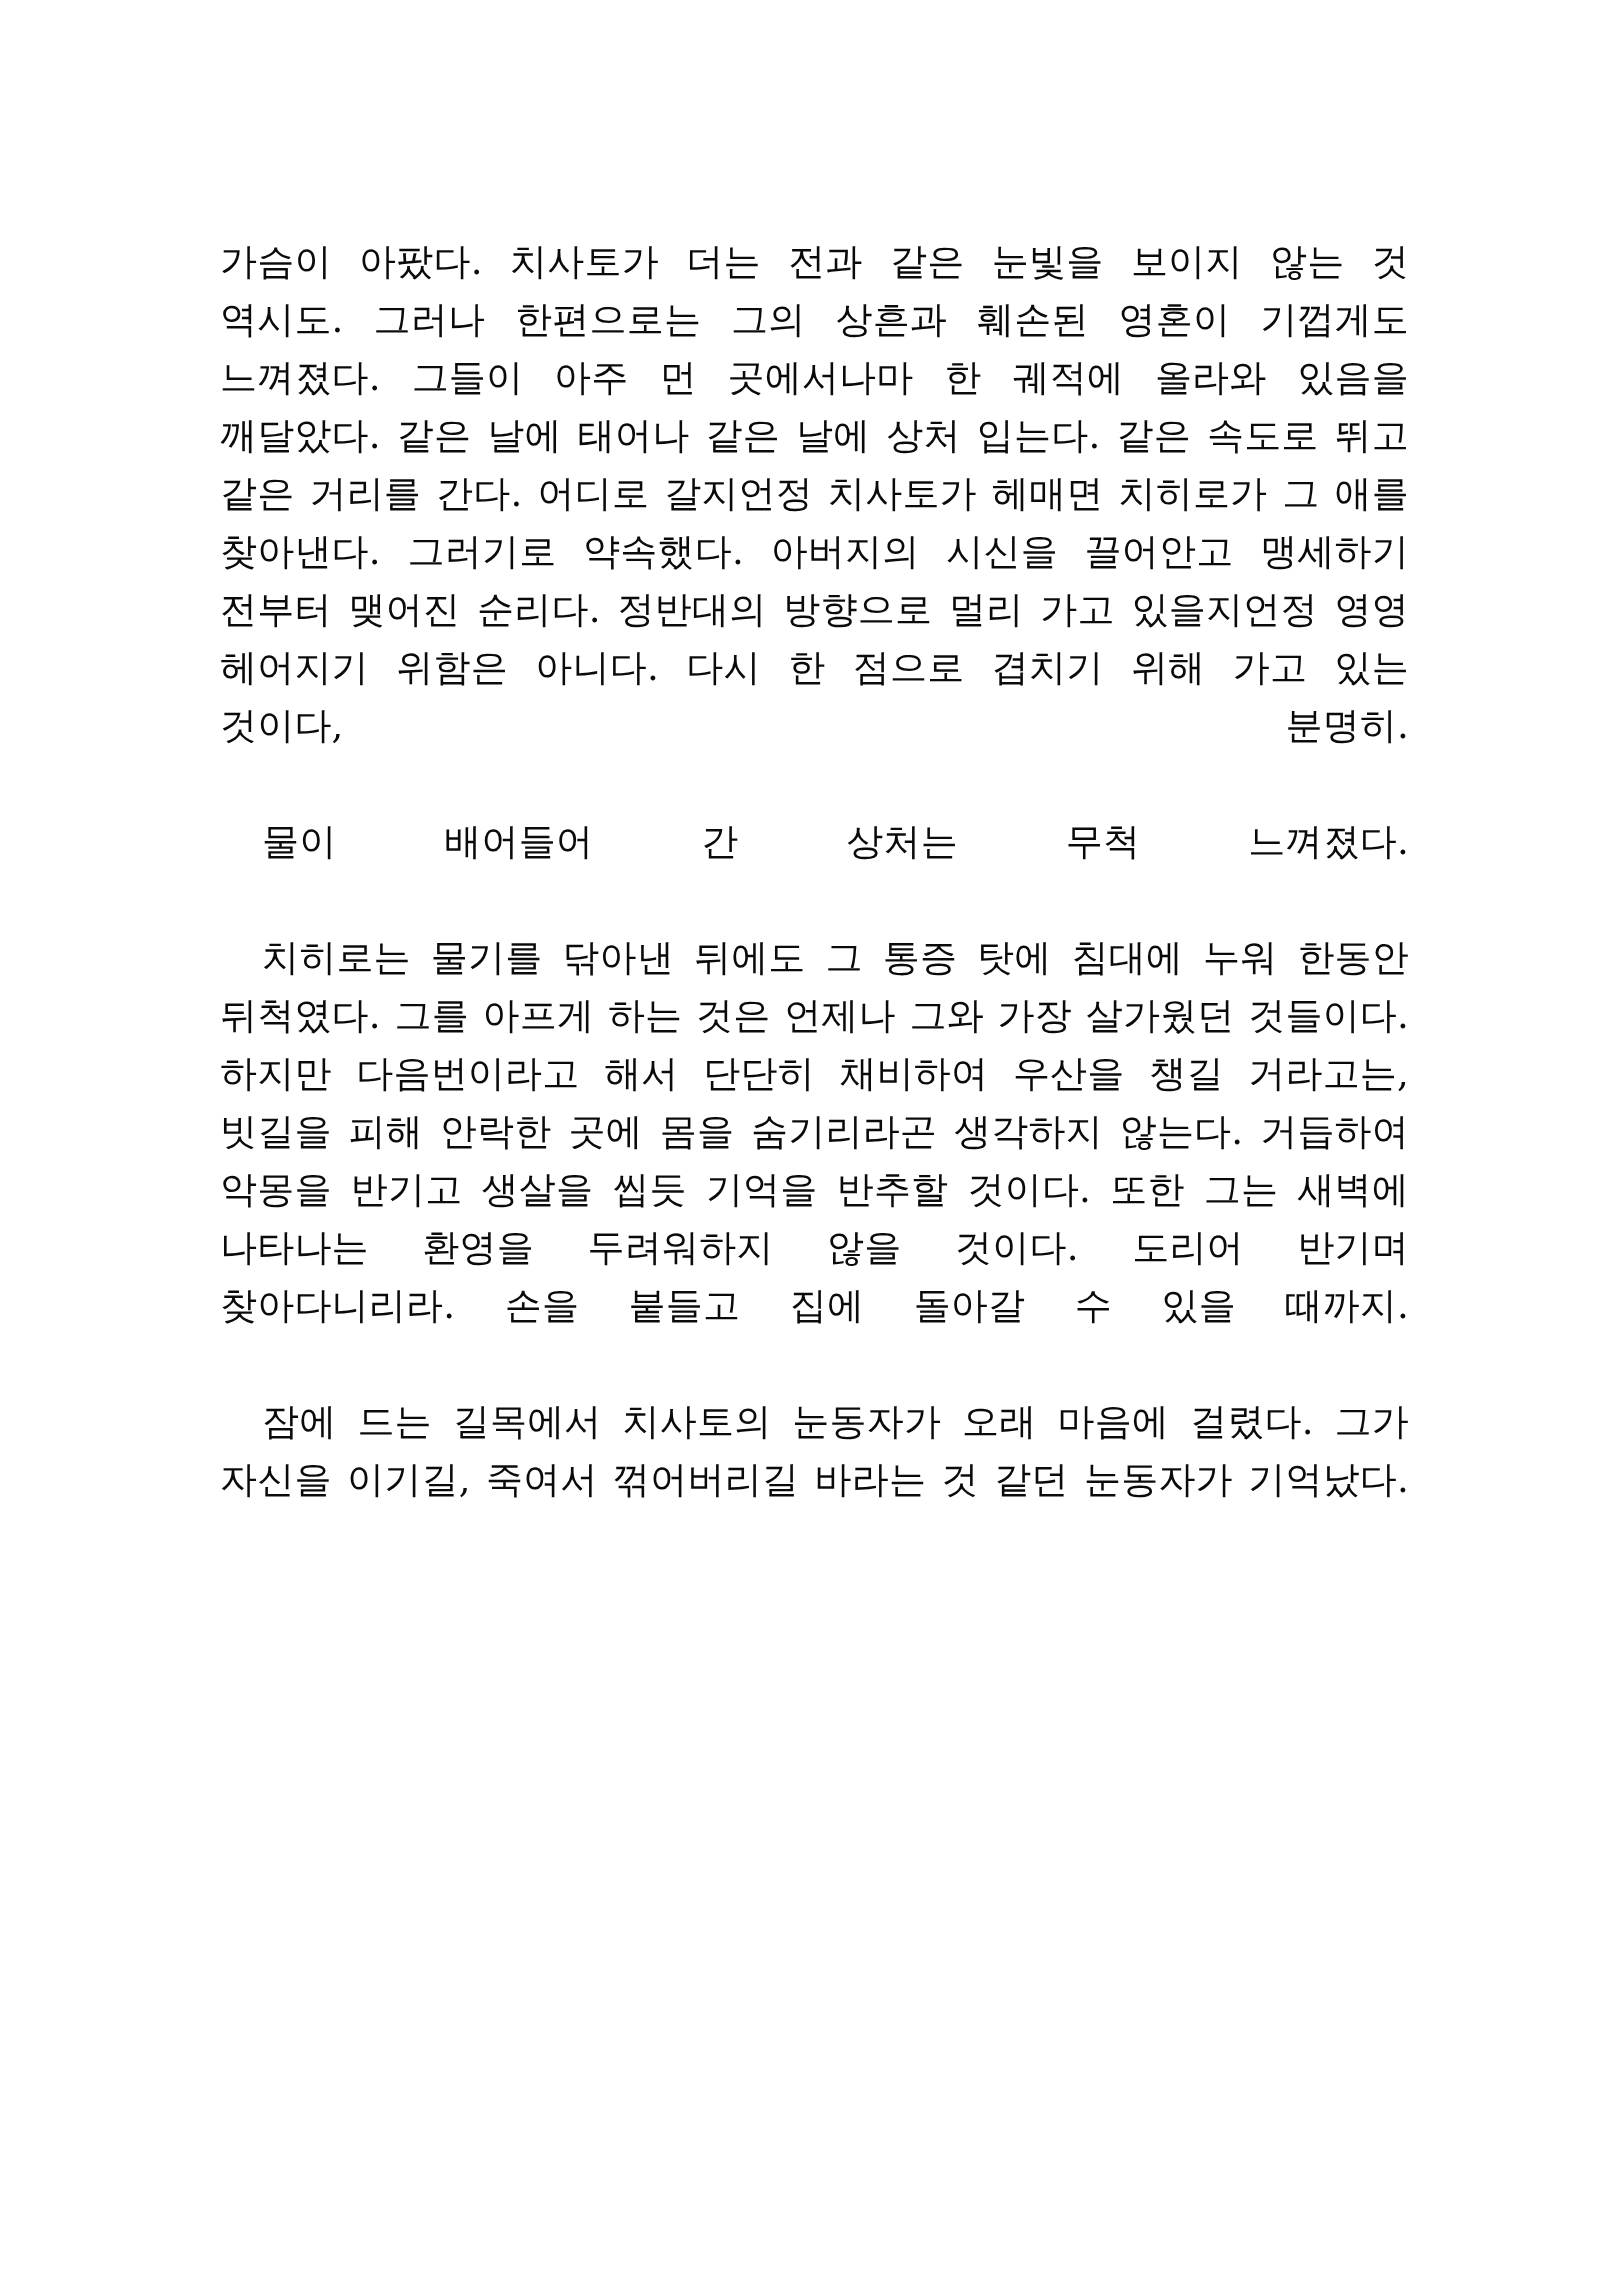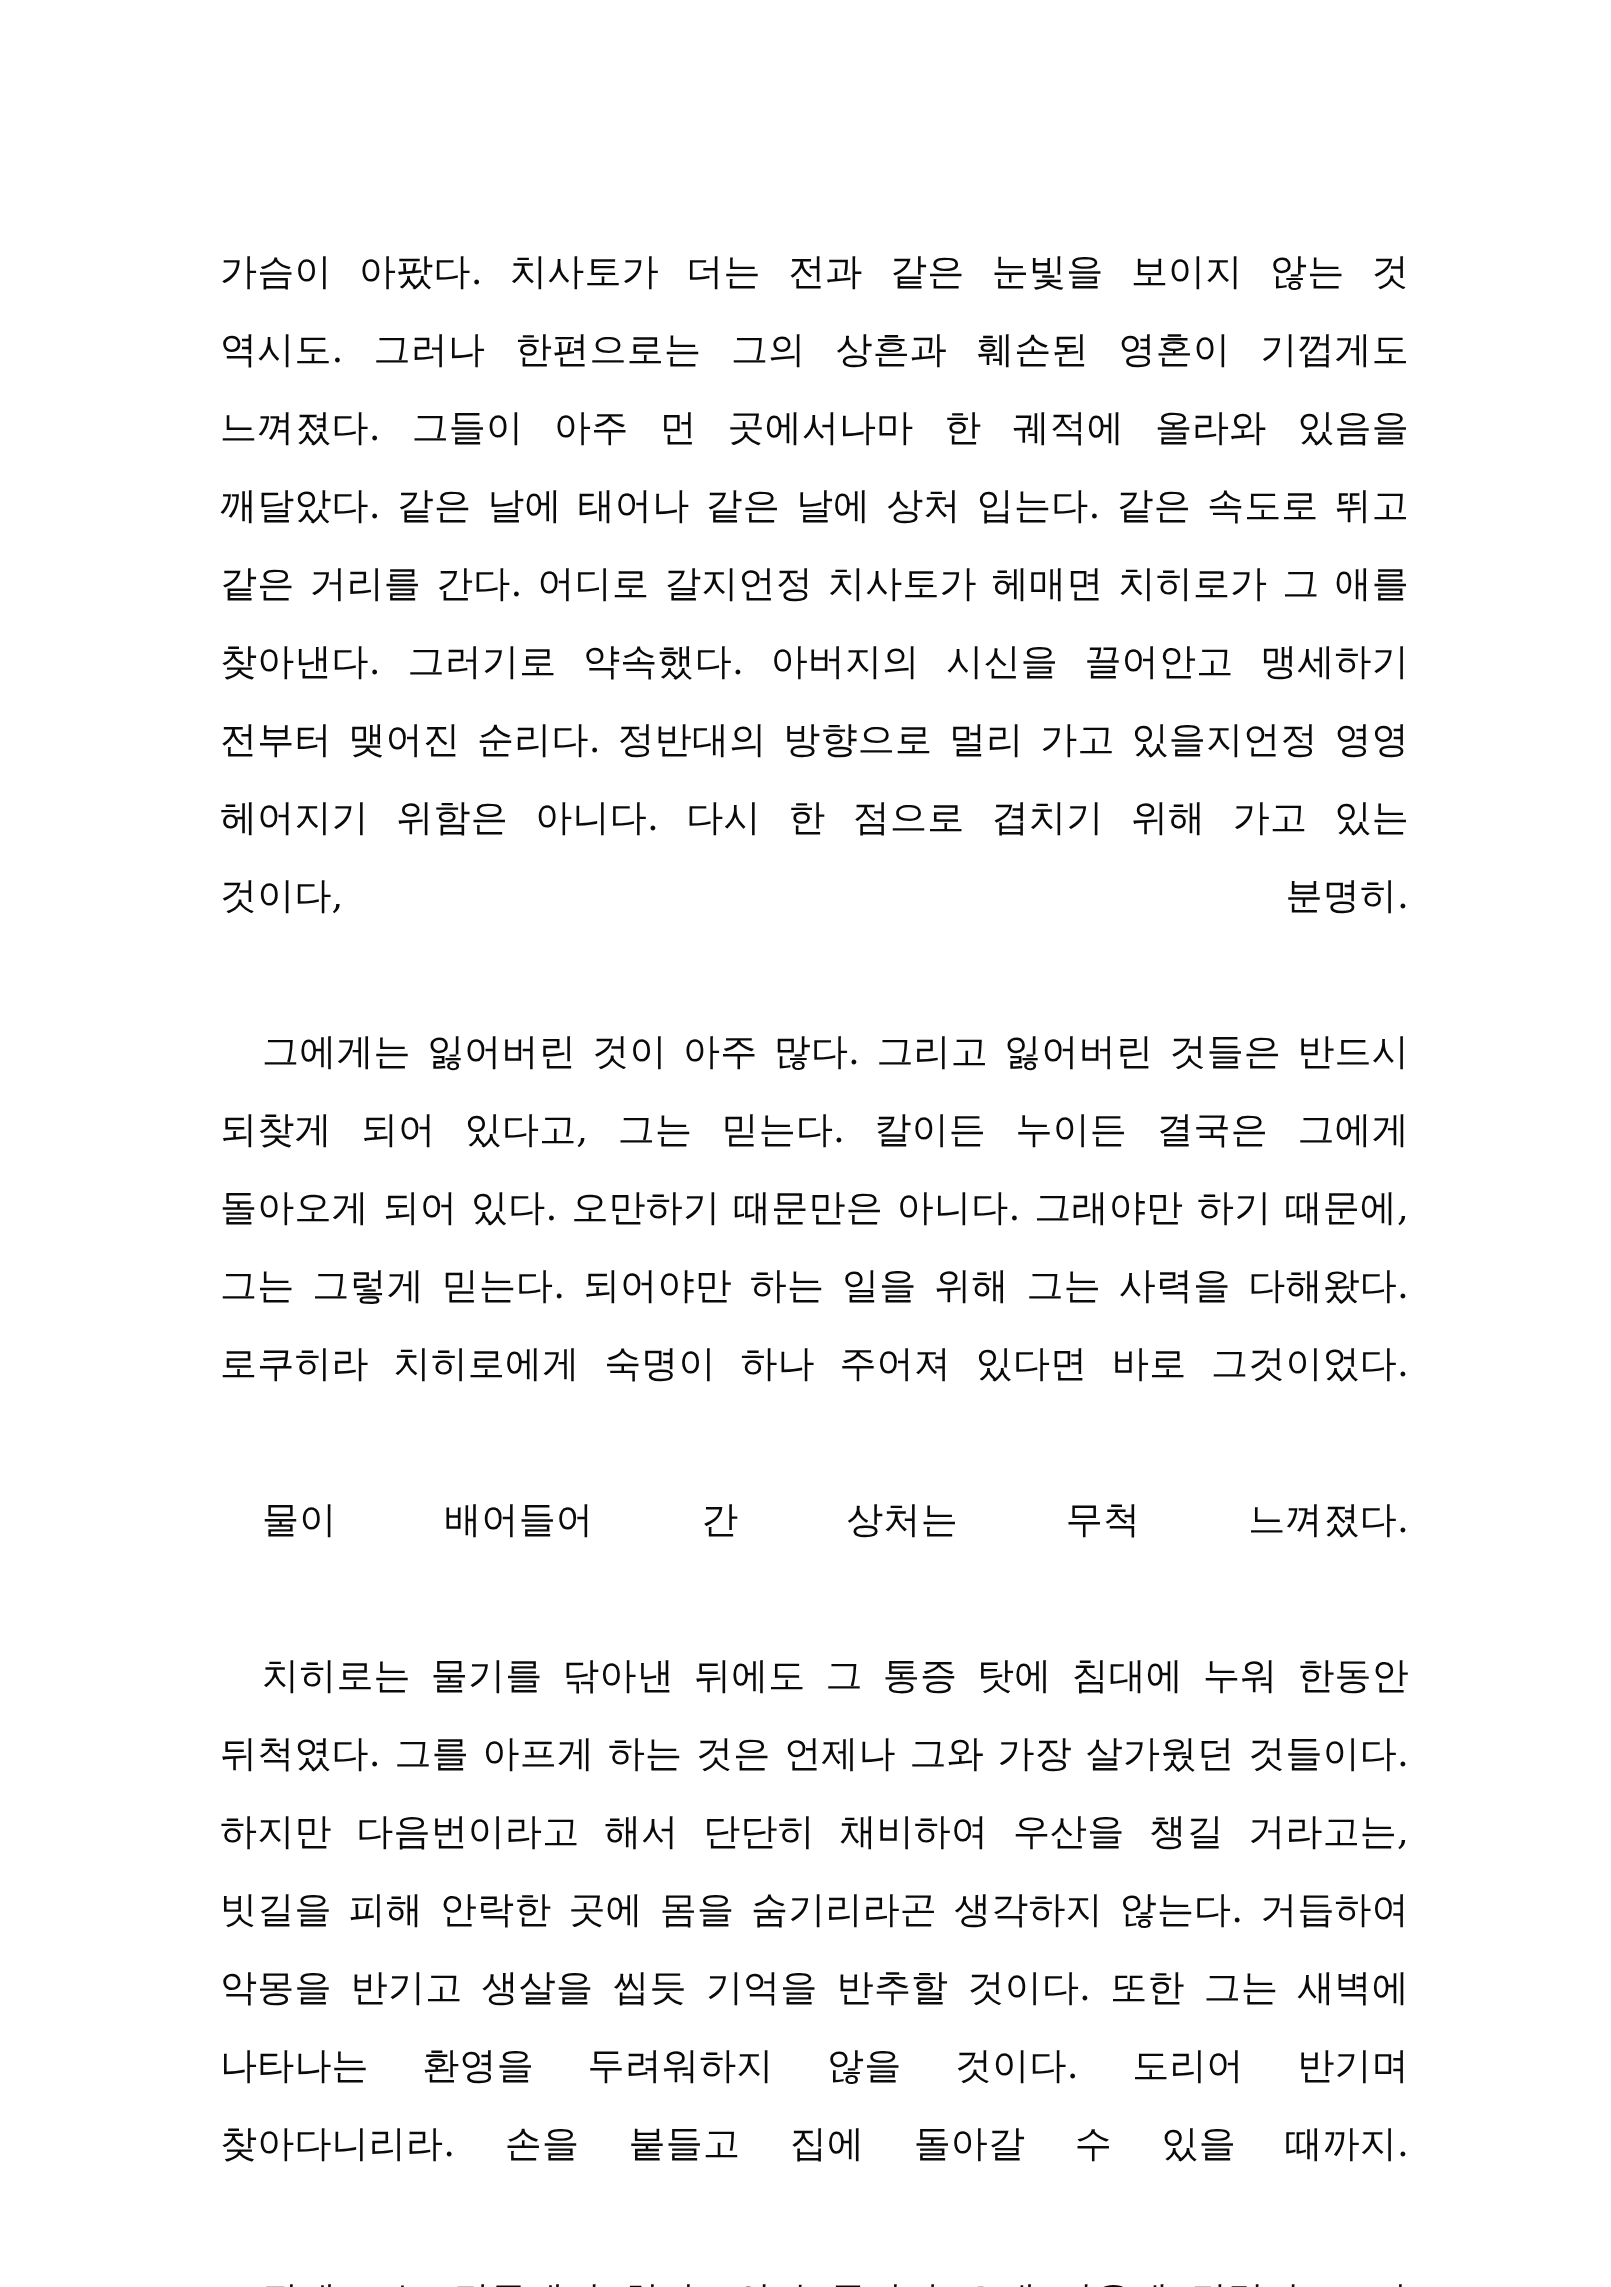--- a/index.html
+++ b/index.html
@@ -29,21 +29,21 @@
   .text-body {
     position: absolute;
     left: 220px;
     top: 233px;
     width: 1189px;
   }
 
   .para {
     margin: 0 0 0 0;
     font-size: 37px;
-    line-height: 78px;
+    line-height: 58px;
     text-align: justify;
     text-justify: inter-character;
     letter-spacing: 0.2px;
     word-spacing: 0.9px;
     text-indent: 0;
     white-space: normal;
     hyphens: none;
     word-break: keep-all;
   }
 
@@ -58,19 +58,18 @@
     width: 100%;
     height: 0;
   }
 </style>
 </head>
 <body>
 
 <div class="page">
   <div class="text-body">
     <p class="para">가슴이 아팠다. 치사토가 더는 전과 같은 눈빛을 보이지 않는 것 역시도. 그러나 한편으로는 그의 상흔과 훼손된 영혼이 기껍게도 느껴졌다. 그들이 아주 먼 곳에서나마 한 궤적에 올라와 있음을 깨달았다. 같은 날에 태어나 같은 날에 상처 입는다. 같은 속도로 뛰고 같은 거리를 간다. 어디로 갈지언정 치사토가 헤매면 치히로가 그 애를 찾아낸다. 그러기로 약속했다. 아버지의 시신을 끌어안고 맹세하기 전부터 맺어진 순리다. 정반대의 방향으로 멀리 가고 있을지언정 영영 헤어지기 위함은 아니다. 다시 한 점으로 겹치기 위해 가고 있는 것이다, 분명히.</p>
-    <p class="para indented">그에게는 잃어버린 것이 아주 많다. 그리고 잃어버린 것들은 반드시 되찾게 되어 있다고, 그는 믿는다. 칼이든 누이든 결국은 그에게 돌아오게 되어 있다. 오만하기 때문만은 아니다. 그래야만 하기 때문에, 그는 그렇게 믿는다. 되어야만 하는 일을 위해 그는 사력을 다해왔다. 로쿠히라 치히로에게 숙명이 하나 주어져 있다면 바로 그것이었다.</p>
     <p class="para indented">물이 배어들어 간 상처는 무척 느껴졌다.</p>
     <p class="para indented">치히로는 물기를 닦아낸 뒤에도 그 통증 탓에 침대에 누워 한동안 뒤척였다. 그를 아프게 하는 것은 언제나 그와 가장 살가웠던 것들이다. 하지만 다음번이라고 해서 단단히 채비하여 우산을 챙길 거라고는, 빗길을 피해 안락한 곳에 몸을 숨기리라곤 생각하지 않는다. 거듭하여 악몽을 반기고 생살을 씹듯 기억을 반추할 것이다. 또한 그는 새벽에 나타나는 환영을 두려워하지 않을 것이다. 도리어 반기며 찾아다니리라. 손을 붙들고 집에 돌아갈 수 있을 때까지.</p>
     <p class="para indented">잠에 드는 길목에서 치사토의 눈동자가 오래 마음에 걸렸다. 그가 자신을 이기길, 죽여서 꺾어버리길 바라는 것 같던 눈동자가 기억났다.</p>
   </div>
 </div>
 
 
 </body></html>

